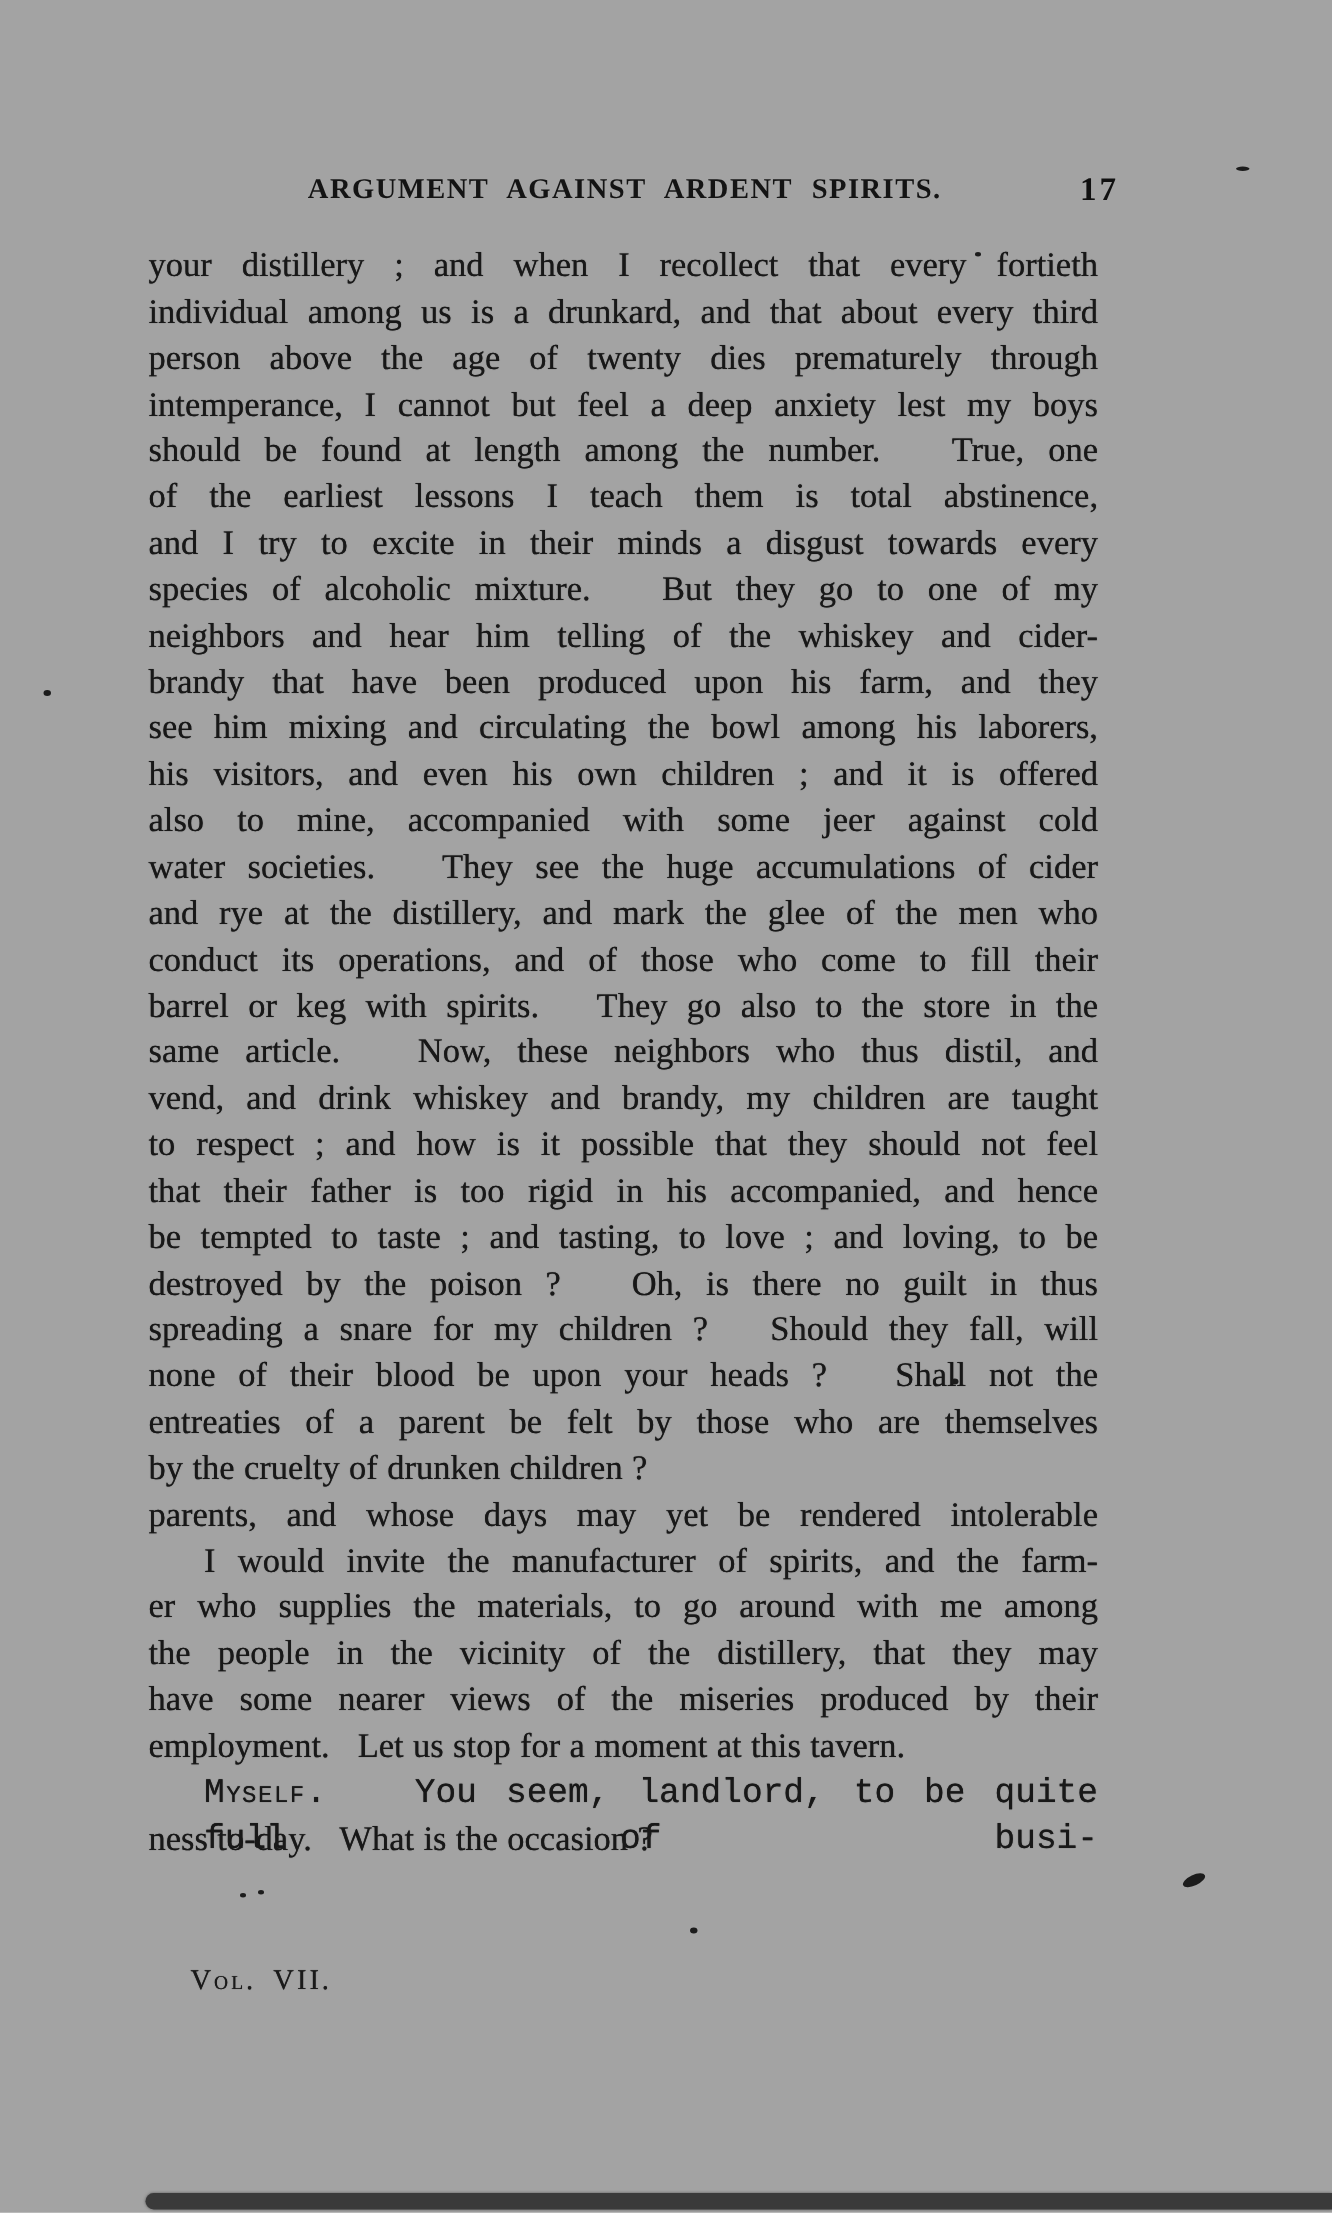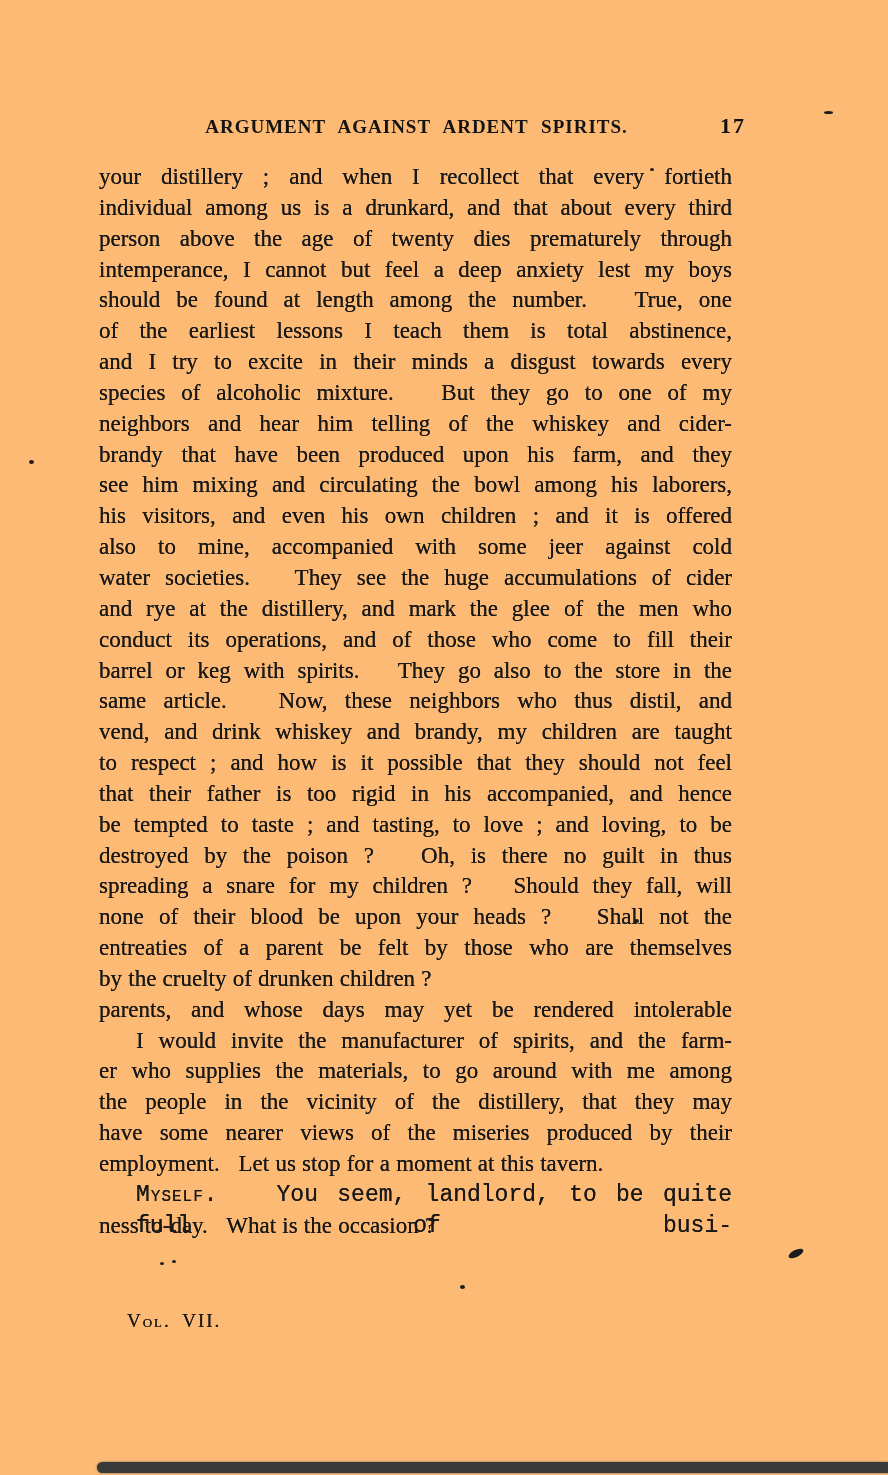--- a/index.html
+++ b/index.html
@@ -5,21 +5,21 @@
   html, body { margin: 0; padding: 0; }
   body {
     width: 888px; height: 1475px;
     background: #ffffff;
     font-family: "Liberation Serif", serif;
     position: relative;
     overflow: hidden;
   }
   .page {
     position: absolute; inset: 0;
-    background: #fdba74;
+    background: #a3a3a3;
     color: #161616;
   }
   
   .running-header {
     position: absolute;
     left: 100px; top: 113px; width: 633px; height: 28px;
   }
   .running-title {
     position: absolute; left: 0; right: 0; top: 3px;
     text-align: center;

